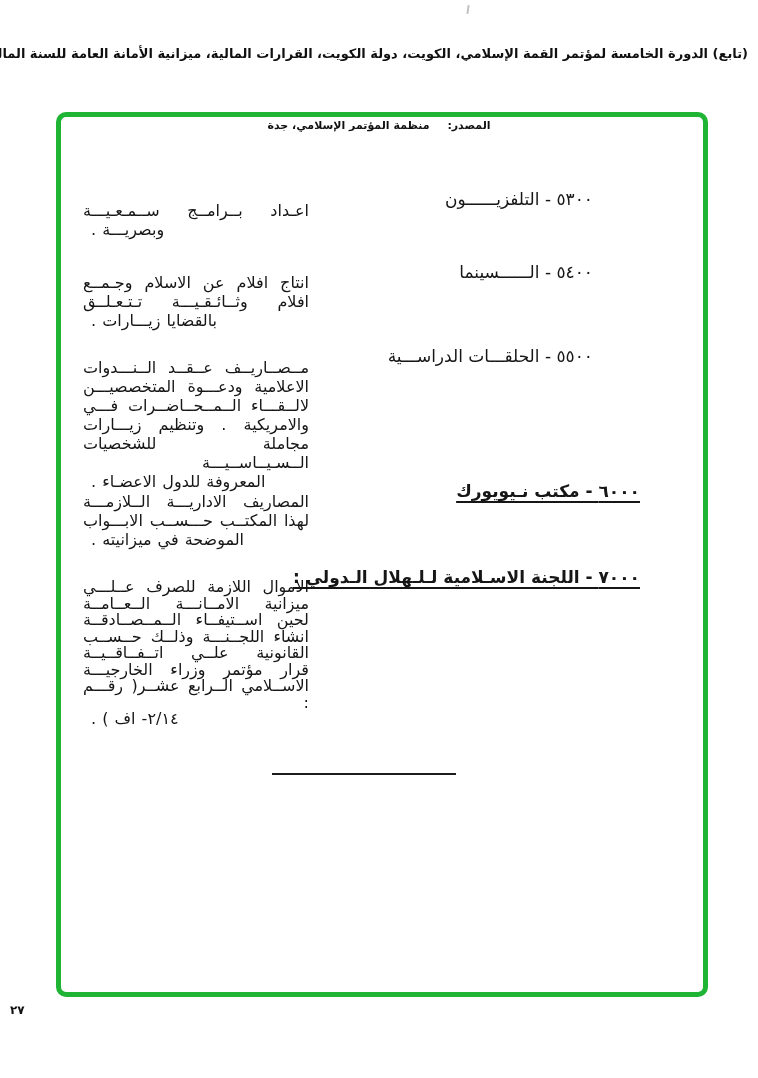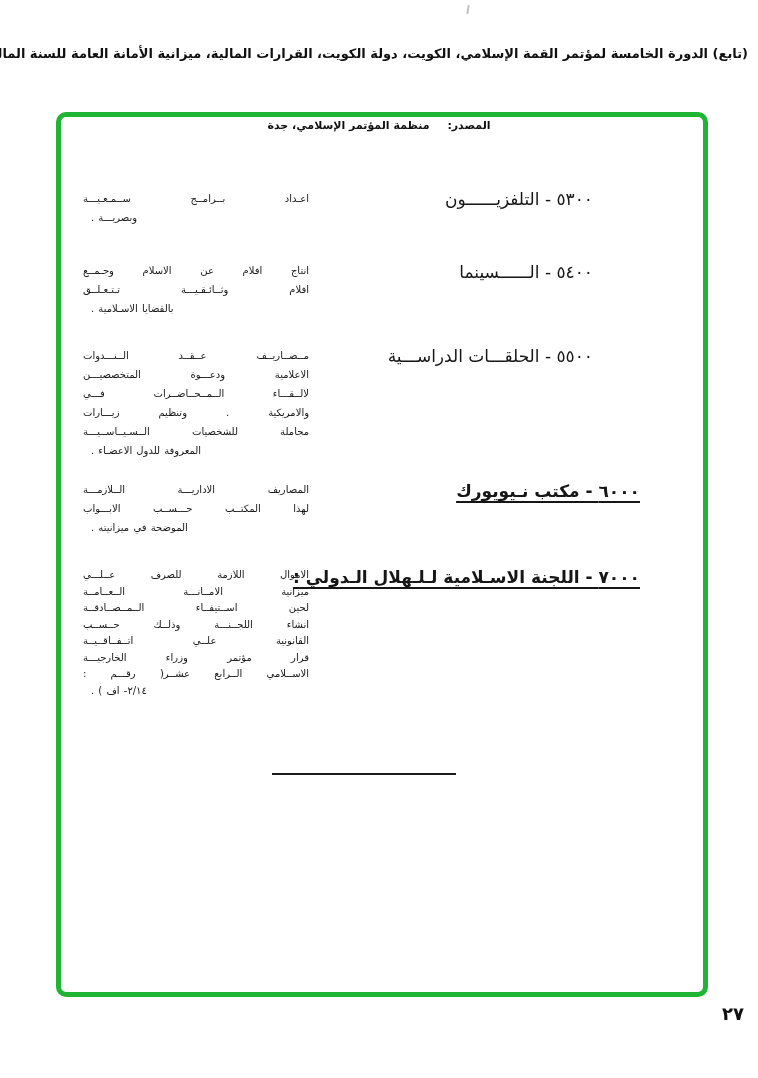--- a/index.html
+++ b/index.html
@@ -25,35 +25,35 @@
     position:absolute;direction:rtl;font-size:17px;white-space:nowrap;
     color:#161616;
   }
   .code.u{
     font-weight:bold;
     text-decoration:underline;text-underline-offset:4px;
     text-decoration-thickness:1.5px;
   }
   .blk{
     position:absolute;left:83px;width:226px;direction:rtl;
-    font-size:10px;color:#161616;
+    font-size:16px;color:#161616;margin-top:12px;
   }
   .blk .line{
     line-height:19px;text-align:justify;text-align-last:justify;
     word-spacing:1px;
   }
   .blk.tight .line{line-height:16.5px;}
   .blk .line.tail{text-align:center;text-align-last:left;padding-left:8px;}
   .divider{
     position:absolute;left:272px;top:773px;width:184px;height:2px;
     background:#1c1c1c;
   }
   .pagenum{
-    position:absolute;top:1003px;left:0;right:14px;text-align:right;
-    font-size:18px;font-weight:bold;color:#101010;
+    position:absolute;top:1003px;left:0;right:14px;text-align:left;
+    font-size:12px;font-weight:bold;color:#101010;padding-left:10px;
   }
   .artifact{
     position:absolute;left:467px;top:5px;width:2px;height:9px;
     background:#c2c2c2;transform:rotate(8deg);
   }
 </style>
 </head>
 <body>
 
 <div class="hdr1">(تابع) الدورة الخامسة لمؤتمر القمة الإسلامي، الكويت، دولة الكويت، القرارات المالية، ميزانية الأمانة العامة للسنة المالية ١٩٨٧/٨٦</div>
@@ -69,21 +69,21 @@
 <div class="code" style="top:189px;right:165px;">٥٣٠٠ - التلفزيــــــون</div>
 <div class="blk" style="top:189px;">
   <div class="line">اعـداد بــرامــج ســمـعـيـــة</div>
   <div class="line tail">وبصريـــة .</div>
 </div>
 
 <div class="code" style="top:262px;right:165px;">٥٤٠٠ - الــــــسينما</div>
 <div class="blk" style="top:261px;">
   <div class="line">انتاج افلام عن الاسلام وجـمــع</div>
   <div class="line">افلام وثــائـقـيـــة تـتـعـلــق</div>
-  <div class="line tail">بالقضايا الاسـلامية .</div>
+  <div class="line tail">بالقضايا زيـــارات .</div>
 </div>
 
 <div class="code" style="top:346px;right:165px;">٥٥٠٠ - الحلقـــات الدراســـية</div>
 <div class="blk" style="top:346px;">
   <div class="line">مــصــاريــف عــقــد الــنـــدوات</div>
   <div class="line">الاعلامية ودعـــوة المتخصصيـــن</div>
   <div class="line">لالــقـــاء الــمــحــاضــرات فـــي</div>
   <div class="line">والامريكية . وتنظيم زيـــارات</div>
   <div class="line">مجاملة للشخصيات الــسـيــاســيـــة</div>
   <div class="line tail">المعروفة للدول الاعضـاء .</div>

